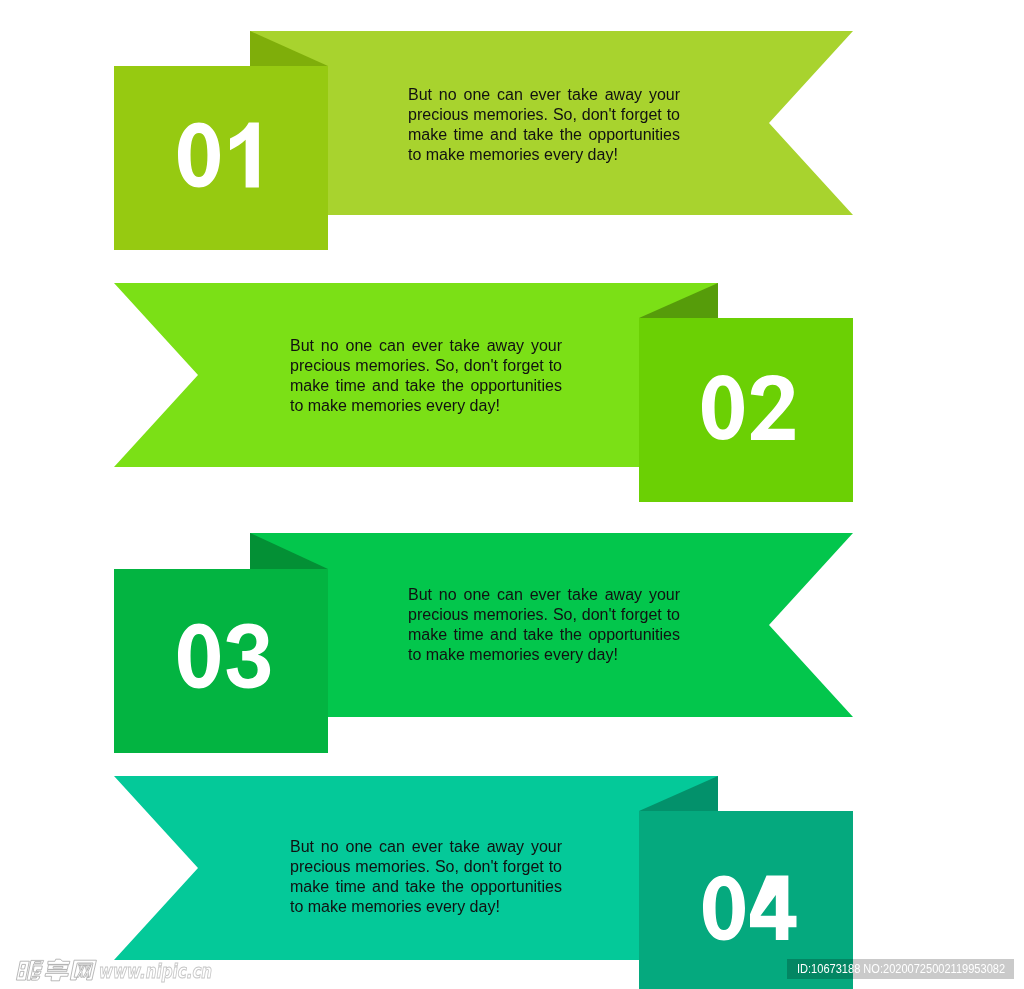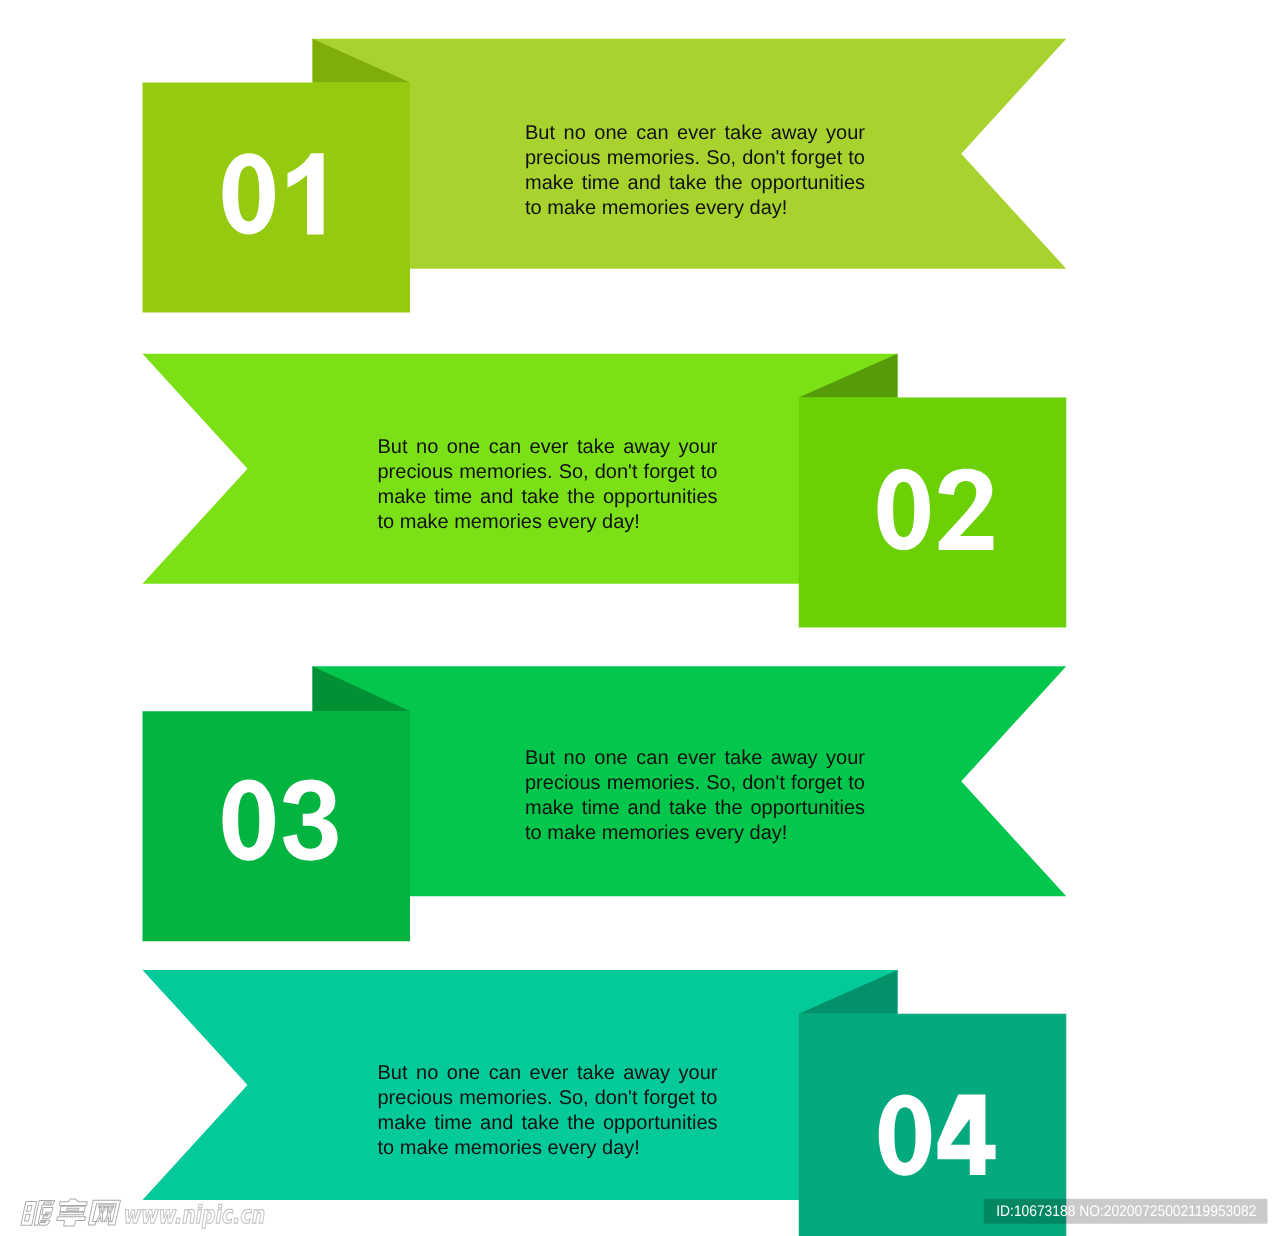--- a/index.html
+++ b/index.html
@@ -3,21 +3,21 @@
 <meta charset="utf-8">
 <title>Ribbon Infographic</title>
 <style>
   html,body{margin:0;padding:0;}
   body{width:1024px;height:989px;background:#ffffff;overflow:hidden;
        font-family:"Liberation Sans",sans-serif;}
   #stage{position:relative;width:1024px;height:989px;background:#fff;overflow:hidden;}
   #art{position:absolute;left:0;top:0;width:1024px;height:989px;}
   #numerals{position:absolute;left:0;top:0;width:1024px;height:989px;}
   .para{position:absolute;color:#111111;font-size:16px;line-height:20px;
-        text-align:justify;text-justify:inter-word;margin:12px;}
+        text-align:justify;text-justify:inter-word;margin:0;}
   #wmlogo{position:absolute;left:0;top:0;width:1024px;height:989px;pointer-events:none;}
   .wm-url{position:absolute;color:transparent;-webkit-text-stroke:1px #c6c6c6;
           font-size:19.6px;font-weight:700;font-style:italic;
           font-family:"DejaVu Sans",sans-serif;transform:scaleX(0.772);
           transform-origin:left top;white-space:nowrap;}
   .idbar{position:absolute;background:rgba(0,0,0,0.208);}
   .idtext{position:absolute;color:#ffffff;font-size:12.35px;line-height:16px;
           white-space:nowrap;font-family:"Liberation Sans",sans-serif;
           transform:scaleX(0.895);transform-origin:left top;}
 </style>

